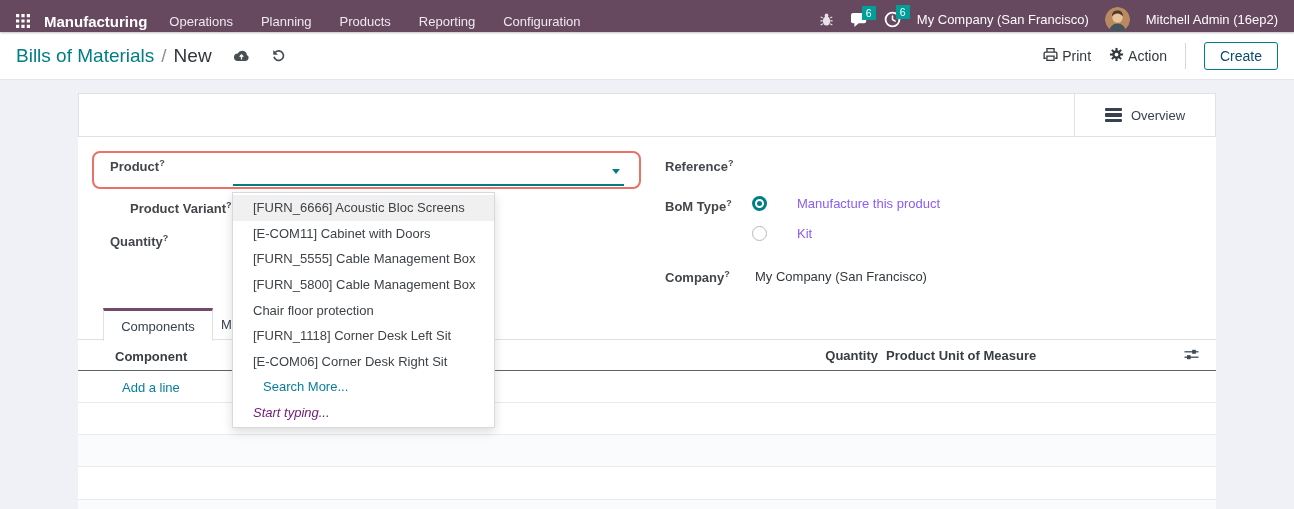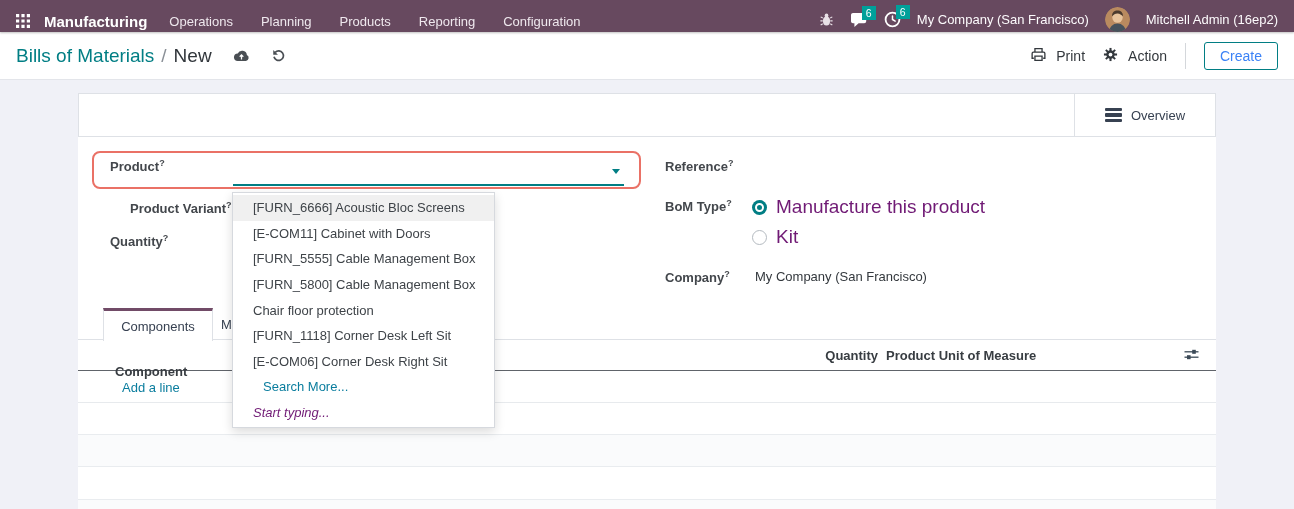--- a/index.html
+++ b/index.html
@@ -25,24 +25,24 @@
   
   .control-panel { height:48px; background:#fff; display:flex; align-items:center;
                    justify-content:space-between; padding:0 16px; border-bottom:1px solid #e3e5ea; }
   .cp-left { display:flex; align-items:center; gap:21px; }
   .breadcrumb { font-size:19px; display:flex; align-items:center; gap:7px; }
   .bc-parent { color:#017e84; cursor:pointer; }
   .bc-sep { color:#8a9097; }
   .bc-current { color:#32373c; }
   .cp-icon { display:flex; align-items:center; cursor:pointer; }
   .cp-right { display:flex; align-items:center; gap:18px; }
-  .cp-btn { display:flex; align-items:center; gap:10px; font-size:14px; color:#33383d;
+  .cp-btn { display:flex; align-items:center; gap:4px; font-size:14px; color:#33383d;
             cursor:pointer; font-weight:400; }
   .cp-divider { width:1px; height:26px; background:#d4d7db; }
-  .create-btn { border:1px solid #017e84; color:#3b82f6; background:#fff; font-size:14px;
+  .create-btn { border:1px solid #017e84; color:#0c4a6e; background:#fff; font-size:14px;
                 padding:5px 15px; border-radius:3px; cursor:pointer;
                 font-family:"Liberation Sans", sans-serif; }
 
   
   .content { position:relative; height:429px; }
   .sheet { position:absolute; left:78px; top:13px; width:1138px; height:416px;
            background:#fff; }
   .statusbar { position:absolute; left:0; top:0; width:100%; height:44px;
                border:1px solid #dee1e6; display:flex; justify-content:flex-end; }
   .overview-btn { width:141px; border-left:1px solid #dee1e6; display:flex; align-items:center;
@@ -61,36 +61,36 @@
   .caret-down { position:absolute; left:534px; top:76px; width:0; height:0;
                 border-left:4.5px solid transparent; border-right:4.5px solid transparent;
                 border-top:5.5px solid #017e84; cursor:pointer; }
 
   .radio-row { position:absolute; display:flex; align-items:center; gap:9px; cursor:pointer; }
   .radio { width:15px; height:15px; border-radius:50%; background:#fff; border:1px solid #b4bac0;
            position:relative; flex:0 0 auto; }
   .radio.checked { background:#017e84; border:none; }
   .radio.checked::after { content:''; position:absolute; left:3px; top:3px; width:5px; height:5px;
                           border:2px solid #fff; border-radius:50%; }
-  .radio-label { font-size:19px; color:#701a75; }
+  .radio-label { font-size:13px; color:#8b5cf6;margin-left:21px; }
 
   
   .tabs { position:absolute; left:0; top:215px; width:100%; height:32px;
           border-bottom:1px solid #dee1e6; }
   .tab { position:absolute; height:32px; display:flex; align-items:center; font-size:13px;
          color:#374151; cursor:pointer; }
   .tab.active { left:25px; width:110px; justify-content:center; background:#fff;
                 border:1px solid #dee1e6; border-top:3px solid #714B67; border-bottom:none;
                 height:33px; font-weight:400; }
   .tab.inactive { left:132px; padding:0 11px; }
 
   
   .tbl-header { position:absolute; left:0; top:248px; width:100%; height:30px;
                 border-bottom:1px solid #60646a; font-weight:700; font-size:13px; color:#383d42; }
-  .th-component { position:absolute; left:37px; top:23px; }
+  .th-component { position:absolute; left:37px; top:8px; }
   .th-quantity  { position:absolute; left:660px; width:140px; top:7px; text-align:right; }
   .th-uom       { position:absolute; left:808px; top:7px; }
   .th-optional  { position:absolute; right:17px; top:7px; cursor:pointer; }
   .row-addline { position:absolute; left:0; top:279px; width:100%; height:31px;
                  border-bottom:1px solid #e7eaed; display:flex; align-items:center; }
   .add-line { margin-left:44px; color:#0a7d9e; cursor:pointer; }
   .empty-row { position:absolute; left:0; width:100%; border-bottom:1px solid #e9ecef; }
   .er1 { top:310px; height:32px; background:#fff; }
   .er2 { top:342px; height:32px; background:#fafbfc; }
   .er3 { top:374px; height:33px; background:#fff; }

